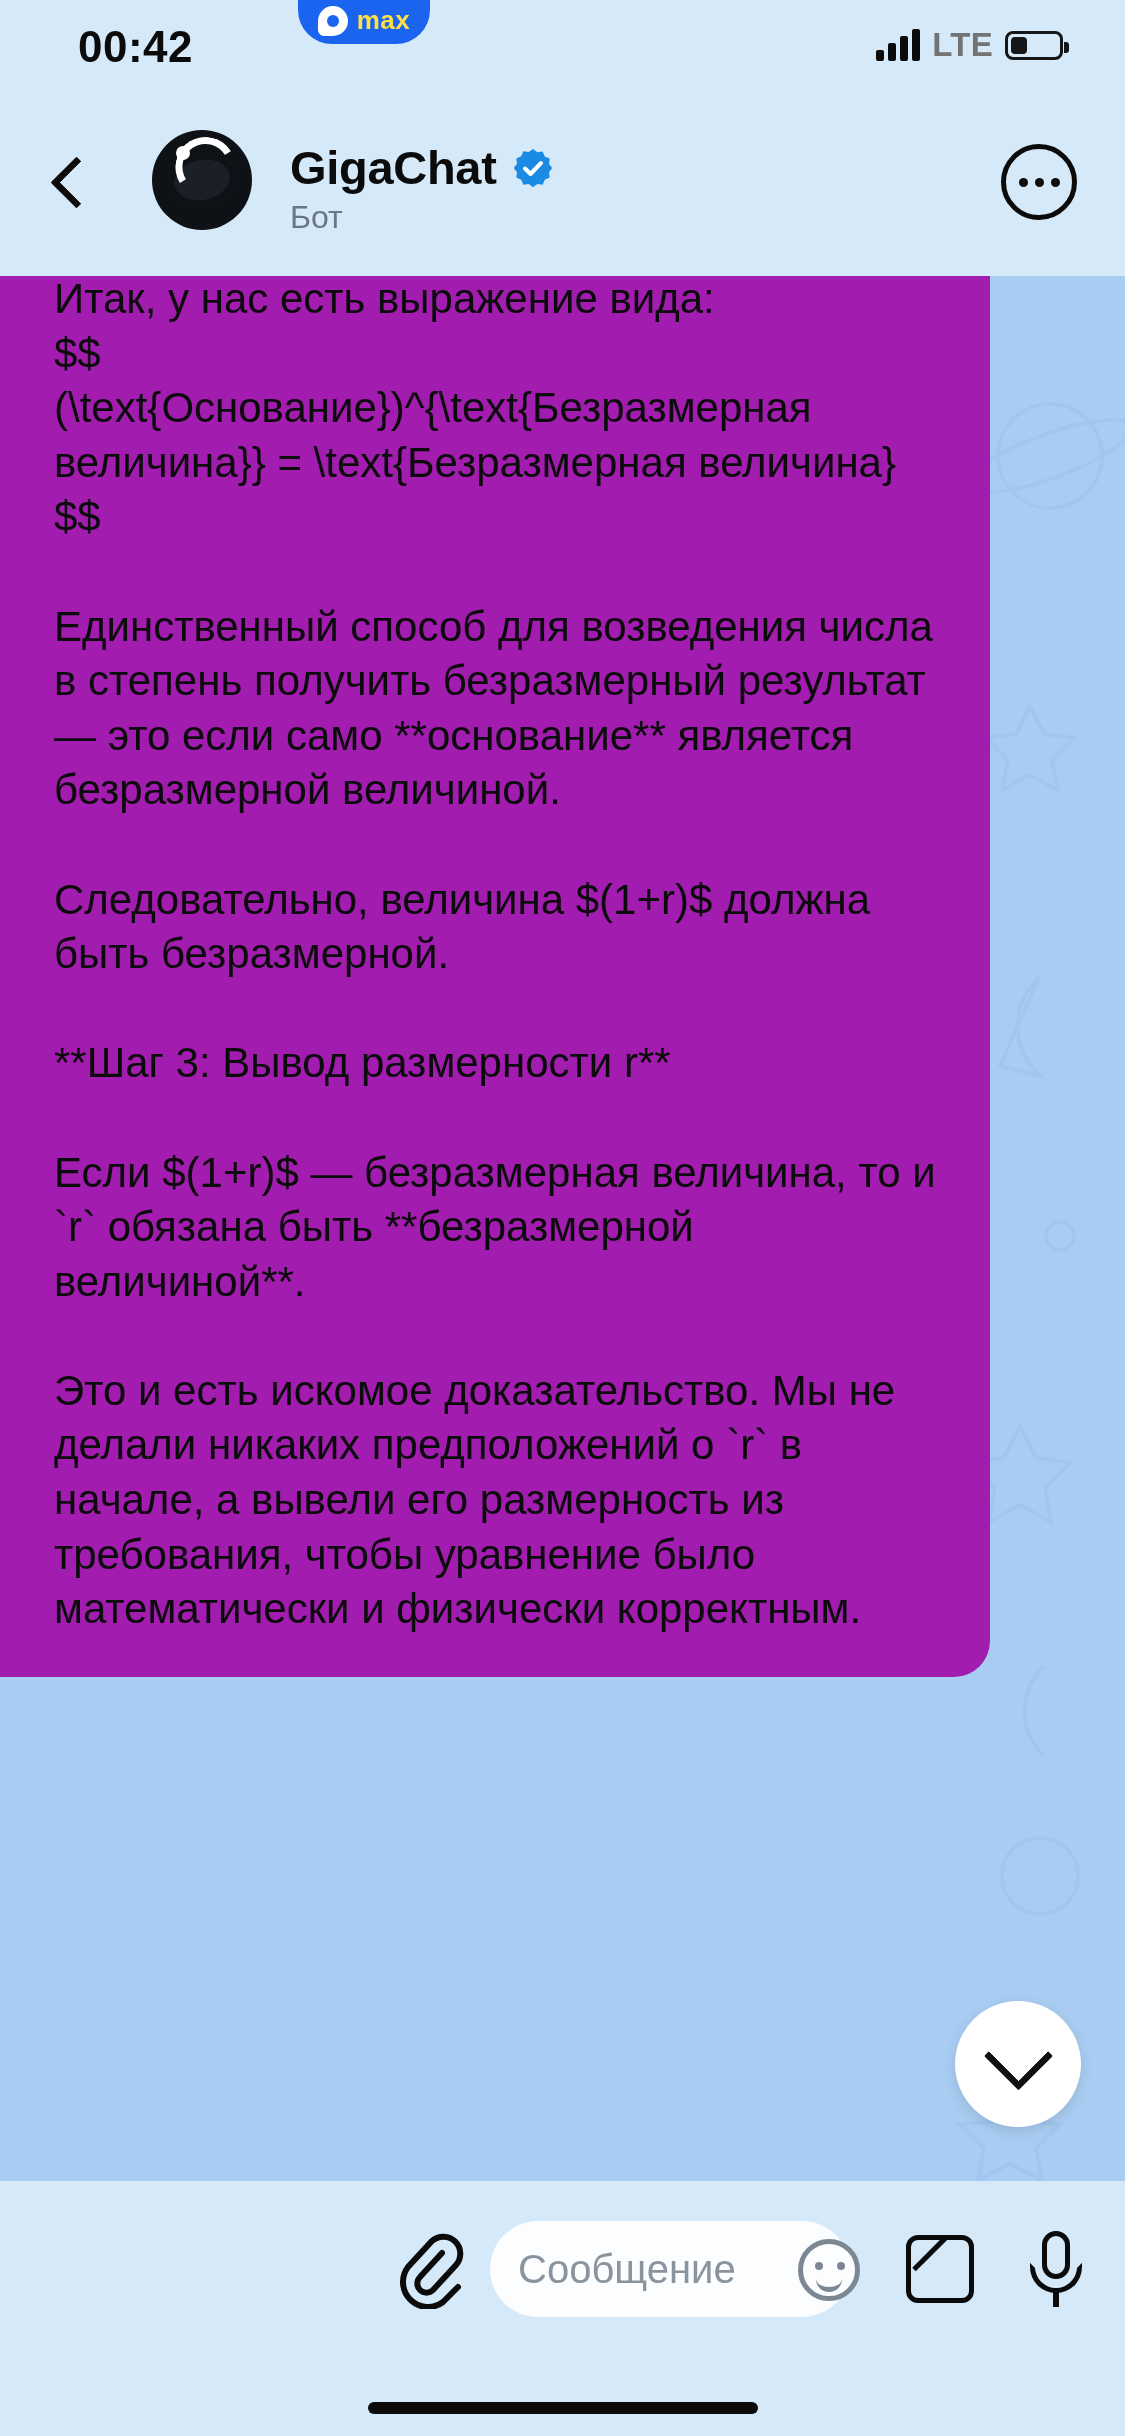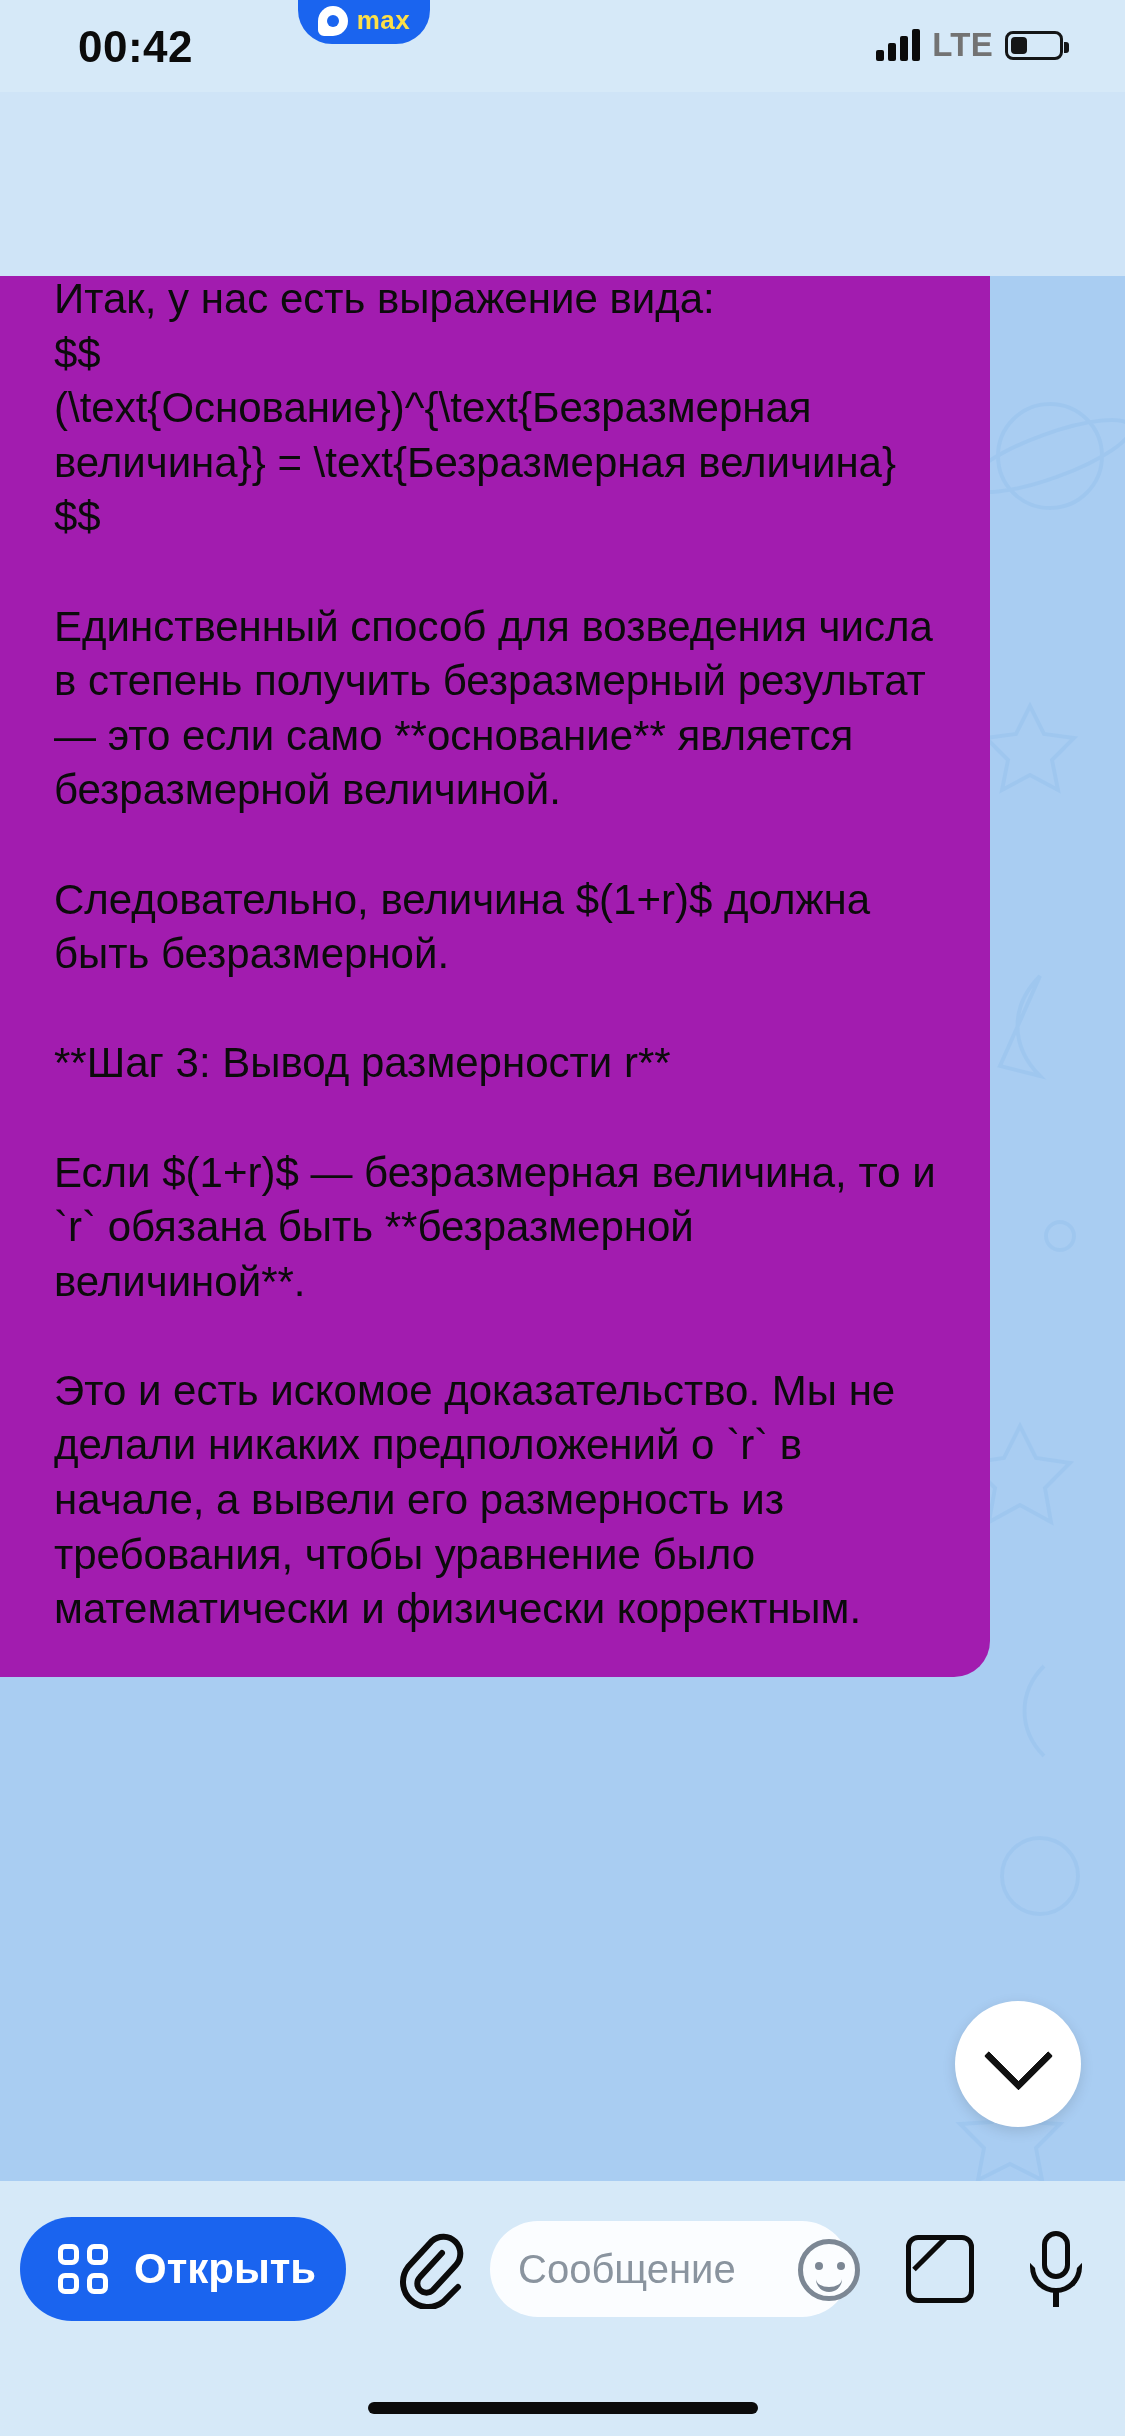--- a/index.html
+++ b/index.html
@@ -472,31 +472,44 @@
           <i></i>
           <i></i>
         </span>
       <span class="lte">LTE</span>
       <span class="battery">
           <i></i>
         </span>
     </div>
   </div>
 
+  <div class="navbar">
+    <div class="back-btn"></div>
+    <div class="avatar">
+      <div class="swirl"></div>
+      <div class="dot"></div>
+    </div>
+    <div class="title-wrap">
+      <span class="chat-title">GigaChat</span>
+      <span class="verified">
+        <svg width="40" height="40" viewBox="0 0 40 40">
+          <path d="M20 1 l4.3 3.2 5.3-.7 2.2 4.9 4.9 2.2-.7 5.3L39.2 20l-3.2 4.3.7 5.3-4.9 2.2-2.2 4.9-5.3-.7L20 39.2l-4.3-3.2-5.3.7-2.2-4.9-4.9-2.2.7-5.3L.8 20l3.2-4.3-.7-5.3 4.9-2.2 2.2-4.9 5.3.7z" fill="#1a8ae5"></path>
+          <path d="M12 20.5 l5.5 5.5 10.5-11" stroke="#ffffff" stroke-width="4" fill="none" stroke-linecap="round" stroke-linejoin="round"></path>
+        </svg>
+      </span>
+      <div class="chat-sub">Бот</div>
+    </div>
+    <div class="more-btn">
+        <i></i>
+        <i></i>
+        <i></i>
+      </div>
+  </div>
 
   <div class="inputbar">
-    <div class="open-btn">
-      <span class="grid-icon">
-          <span></span>
-          <span></span>
-          <span></span>
-          <span></span>
-        </span>
-      <span class="open-label">Открыть</span>
-    </div>
 
     <div class="clip-btn">
       <svg width="72" height="76" viewBox="0 0 72 76">
         <path d="M50 20 L28 44 a9 9 0 0 0 13 13 L64 32 a17 17 0 0 0 -24 -24 L16 34 a25 25 0 0 0 35 35 L66 54" stroke="#0b0b0b" stroke-width="6" fill="none" stroke-linecap="round"></path>
       </svg>
     </div>
 
     <div class="msg-field">
       <span class="msg-placeholder">Сообщение</span>
       <span class="emoji-btn"></span>

